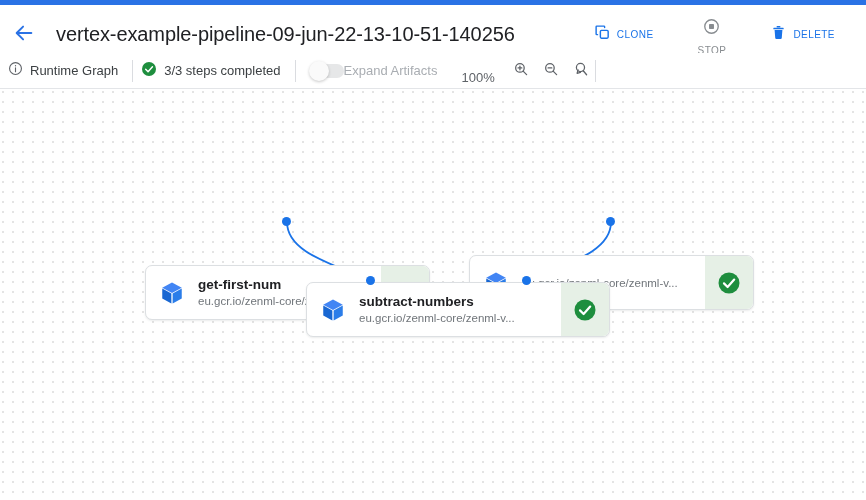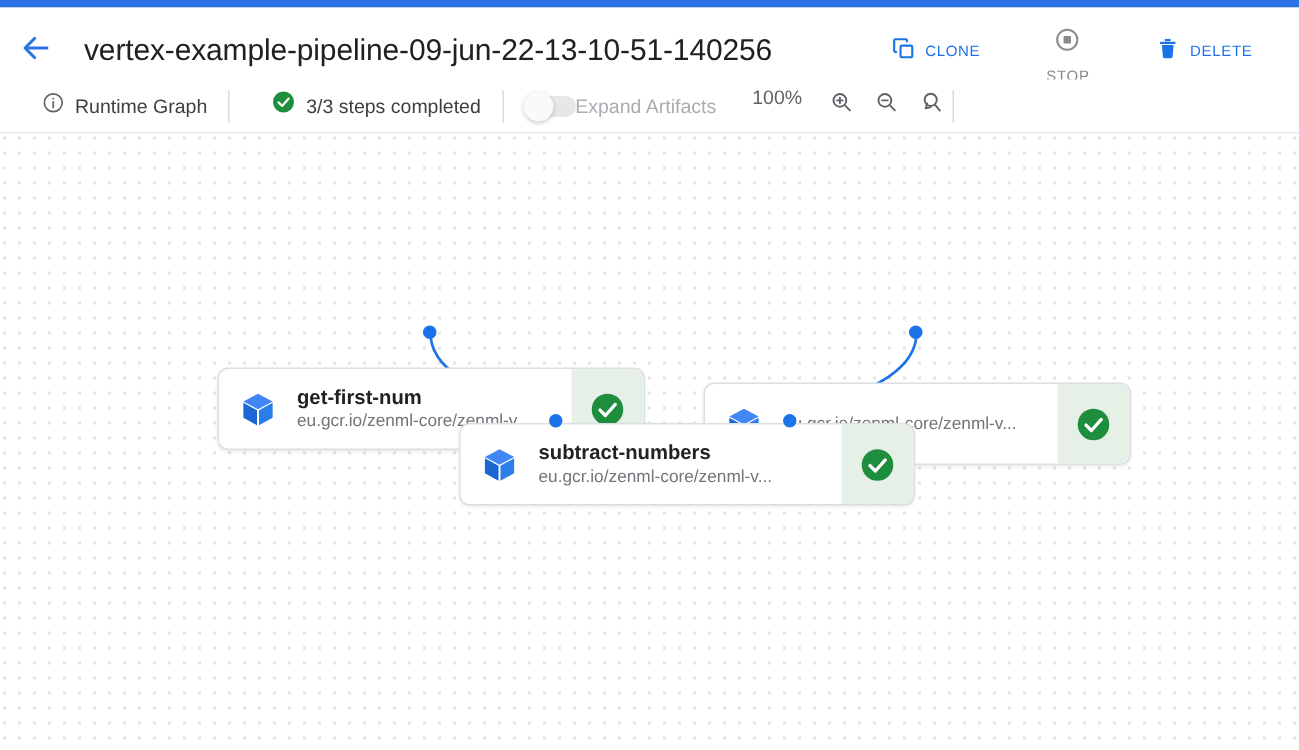--- a/index.html
+++ b/index.html
@@ -110,21 +110,21 @@
     background: #ffffff;
     display: flex;
     align-items: center;
     border-bottom: 1px solid #e3e5e8;
   }
 
   .tb-item {
     display: flex;
     align-items: center;
     gap: 7px;
-    padding: 0 14px 0 28px;
+    padding: 0 14px 0 8px;
     height: 36px;
     flex: 0 0 auto;
   }
   .tb-item .tb-lbl {
     font-size: 13px;
     color: #3c4043;
     white-space: nowrap;
   }
   .tb-sep {
     width: 1px;
@@ -157,21 +157,21 @@
     box-shadow: 0 1px 3px rgba(0,0,0,0.22);
   }
   .toggle-lbl {
     font-size: 13px;
     color: #a9adb2;
     white-space: nowrap;
   }
 
   .zoom-wrap {
     display: flex;
-    align-items: flex-start;
+    align-items: flex-end;
     gap: 2px;
     padding-left: 10px;
     flex: 0 0 auto;
   }
   .zoom-pct {
     font-size: 13px;
     color: #5f6368;
     margin-right: 10px;
     white-space: nowrap;
   }
@@ -402,21 +402,21 @@
     <svg class="edges" viewBox="0 0 866 411" width="866" height="411">
       <path d="M 287 133 C 287 163, 330 174, 371 192" fill="none" stroke="#1a73e8" stroke-width="1.8"></path>
       <path d="M 611 133 C 611 163, 568 174, 527 192" fill="none" stroke="#1a73e8" stroke-width="1.8"></path>
     </svg>
 
     <span class="port" style="left:282px; top:128px;"></span>
     <span class="port" style="left:606px; top:128px;"></span>
     <span class="port" style="left:366px; top:187px;"></span>
     <span class="port" style="left:522px; top:187px;"></span>
 
-    <div class="node" style="left:145px; top:156px; width:285px; height:55px;">
+    <div class="node" style="left:145px; top:176px; width:285px; height:55px;">
       <div class="node-icon">
         <svg width="26" height="26" viewBox="0 0 24 24">
           <path d="M12 2.3 L21 7.1 L12 11.9 L3 7.1 Z" fill="#4285f4"></path>
           <path d="M3 7.9 L11.4 12.5 L11.4 21.7 L3 17.1 Z" fill="#1967d2"></path>
           <path d="M21 7.9 L12.6 12.5 L12.6 21.7 L21 17.1 Z" fill="#2b7de9"></path>
         </svg>
       </div>
       <div class="node-text">
         <div class="node-title">get-first-num</div>
         <div class="node-sub">eu.gcr.io/zenml-core/zenml-v...</div>

